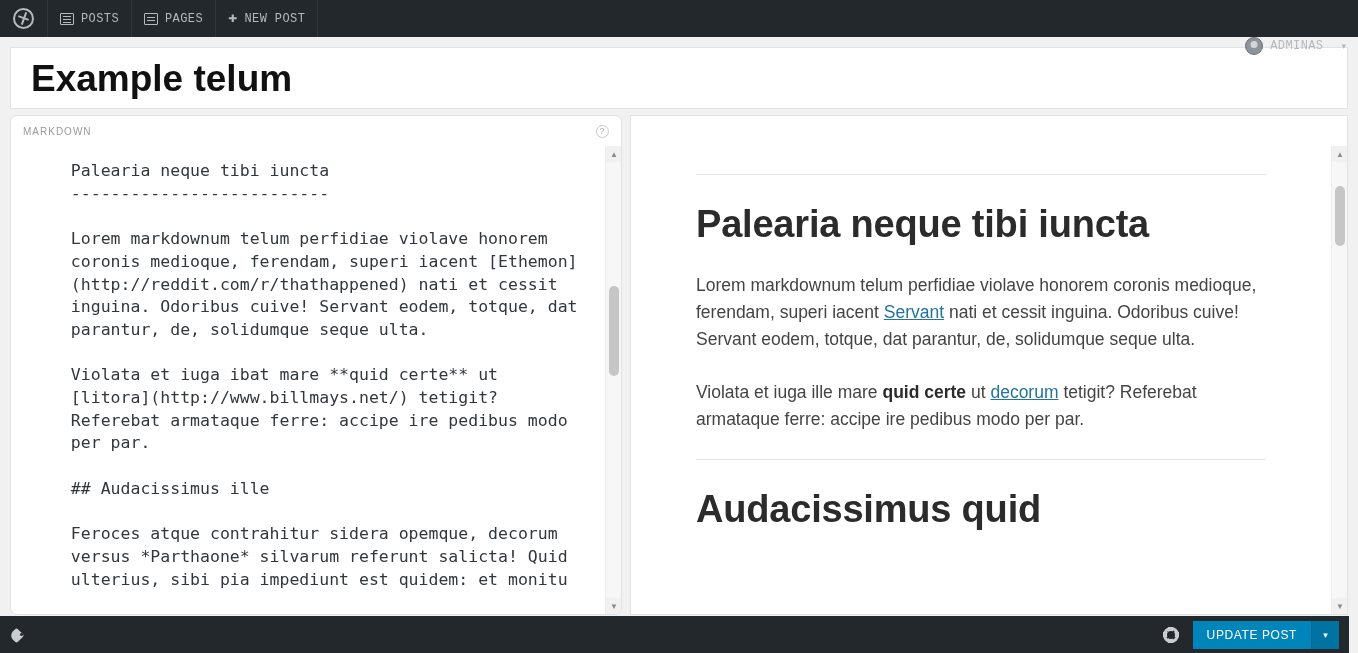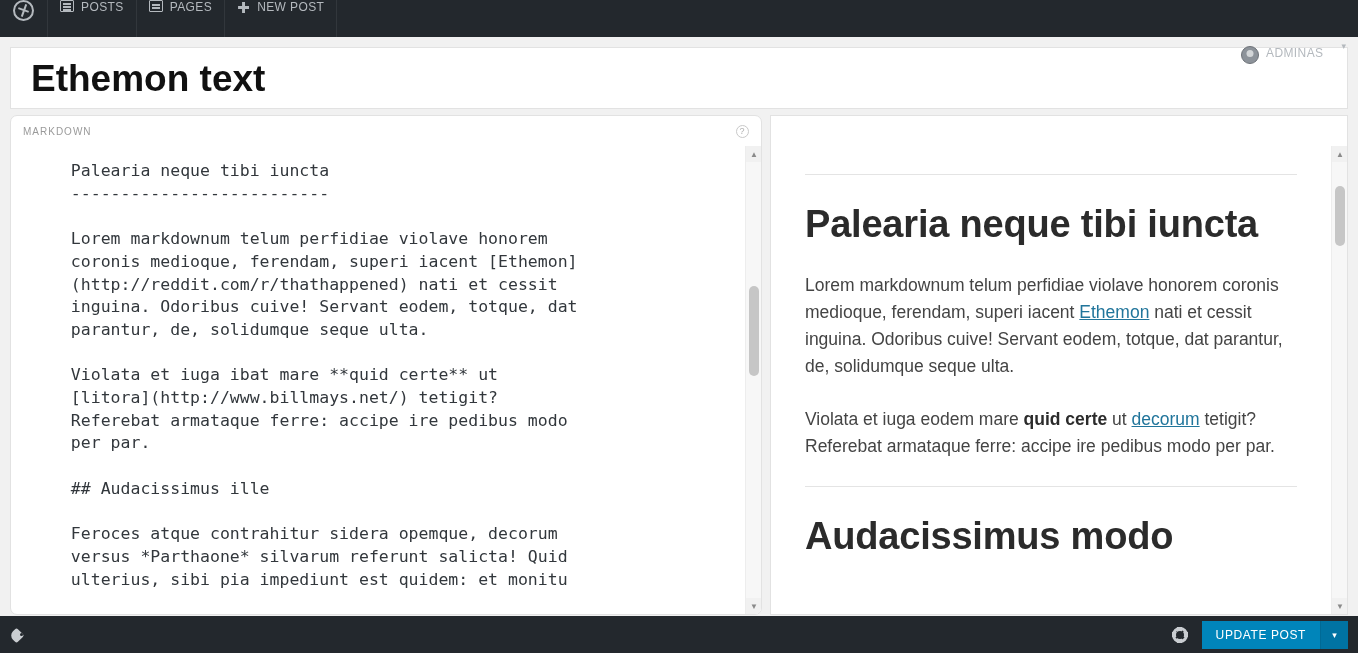--- a/index.html
+++ b/index.html
@@ -16,26 +16,28 @@
     background: #23282d;
     color: #b4b9be;
     display: flex;
     align-items: stretch;
     font-size: 13px;
     position: relative;
     z-index: 30;
   }
   .ab-item {
     display: flex;
+    align-items: center;
     padding: 0 12px;
     gap: 7px;
     color: #b4b9be;
     white-space: nowrap;
     cursor: pointer;
     letter-spacing: .4px;
+    font-family: Liberation Mono, monospace;
   }
   .ab-item.logo { padding: 0 13px; }
   .ab-sep { width: 1px; background: #32373c; }
   .ab-label { font-size: 12px; text-transform: uppercase; }
   .wp-logo {
     width: 21px; height: 21px;
     border-radius: 50%;
     border: 2px solid #b4b9be;
     position: relative;
     display: inline-block;
@@ -143,21 +145,21 @@
     height: 30px;
     display: flex;
     align-items: center;
     justify-content: space-between;
     padding: 0 12px;
     font-size: 10px;
     letter-spacing: 1px;
     color: #9a9a9a;
     text-transform: uppercase;
   }
-  #markdown-pane { width: 752px; background: #fff; border-radius: 7px; }
+  #markdown-pane { width: 612px; background: #fff; border-radius: 7px; }
   #preview-pane { flex: 1; background: #fff; }
 
   .help-circle {
     width: 13px; height: 13px;
     border-radius: 50%;
     border: 1px solid #c9c9c9;
     color: #b0b0b0;
     font-size: 9px;
     line-height: 11px;
     text-align: center;
@@ -229,21 +231,21 @@
     font-size: 17.5px;
     line-height: 27px;
     color: #444;
     margin: 0 0 26px 0;
   }
   .pv-p a { color: #21759b; text-decoration: underline; }
   .pv-p b { font-weight: bold; color: #2b2b2b; }
   
   #footerbar {
     position: absolute;
-    left: 0; right: 0; bottom: 0;
+    left: 0; right: 9px; bottom: 0;
     height: 37px;
     background: #23282d;
     display: flex;
     align-items: center;
     padding: 0 8px 0 10px;
     color: #b4b9be;
   }
   .tag-icon {
     width: 16px; height: 16px;
     position: relative;
@@ -355,21 +357,21 @@
     <div class="ab-sep"></div>
     <div class="ab-item">
       <span class="avatar"></span>
       <span class="ab-label">ADMINAS</span>
     </div>
     <div class="ab-caret">▾</div>
   </div>
 </div>
 
 <div id="titlebar">
-  <div class="title">Ethemon text</div>
+  <div class="title">Example telum</div>
 </div>
 
 <div id="editor">
 
   <div class="pane" id="markdown-pane">
     <div class="pane-head">
       <span>MARKDOWN</span>
       <span class="help-circle">?</span>
     </div>
     <div class="md-body">
@@ -399,27 +401,27 @@
       <div class="sb-arrow down">▼</div>
     </div>
   </div>
 
   <div class="pane" id="preview-pane">
     <div class="pv-body">
       <div class="pv-inner">
         <hr class="pv-hr">
         <h1 class="pv-h1">Palearia neque tibi iuncta</h1>
         <p class="pv-p">
-          <span>Lorem markdownum telum perfidiae violave honorem coronis medioque, ferendam, superi iacent </span><a href="#">Ethemon</a><span> nati et cessit inguina. Odoribus cuive! Servant eodem, totque, dat parantur, de, solidumque seque ulta.</span>
+          <span>Lorem markdownum telum perfidiae violave honorem coronis medioque, ferendam, superi iacent </span><a href="#">Servant</a><span> nati et cessit inguina. Odoribus cuive! Servant eodem, totque, dat parantur, de, solidumque seque ulta.</span>
         </p>
         <p class="pv-p">
-          <span>Violata et iuga eodem mare </span><b>quid certe</b><span> ut </span><a href="#">decorum</a><span> tetigit? Referebat armataque ferre: accipe ire pedibus modo per par.</span>
+          <span>Violata et iuga ille mare </span><b>quid certe</b><span> ut </span><a href="#">decorum</a><span> tetigit? Referebat armataque ferre: accipe ire pedibus modo per par.</span>
         </p>
         <hr class="pv-hr">
-        <h1 class="pv-h1">Audacissimus modo</h1>
+        <h1 class="pv-h1">Audacissimus quid</h1>
       </div>
     </div>
     <div class="scrollbar">
       <div class="sb-arrow up">▲</div>
       <div class="sb-thumb" id="pv-thumb"></div>
       <div class="sb-arrow down">▼</div>
     </div>
   </div>
 </div>
 

